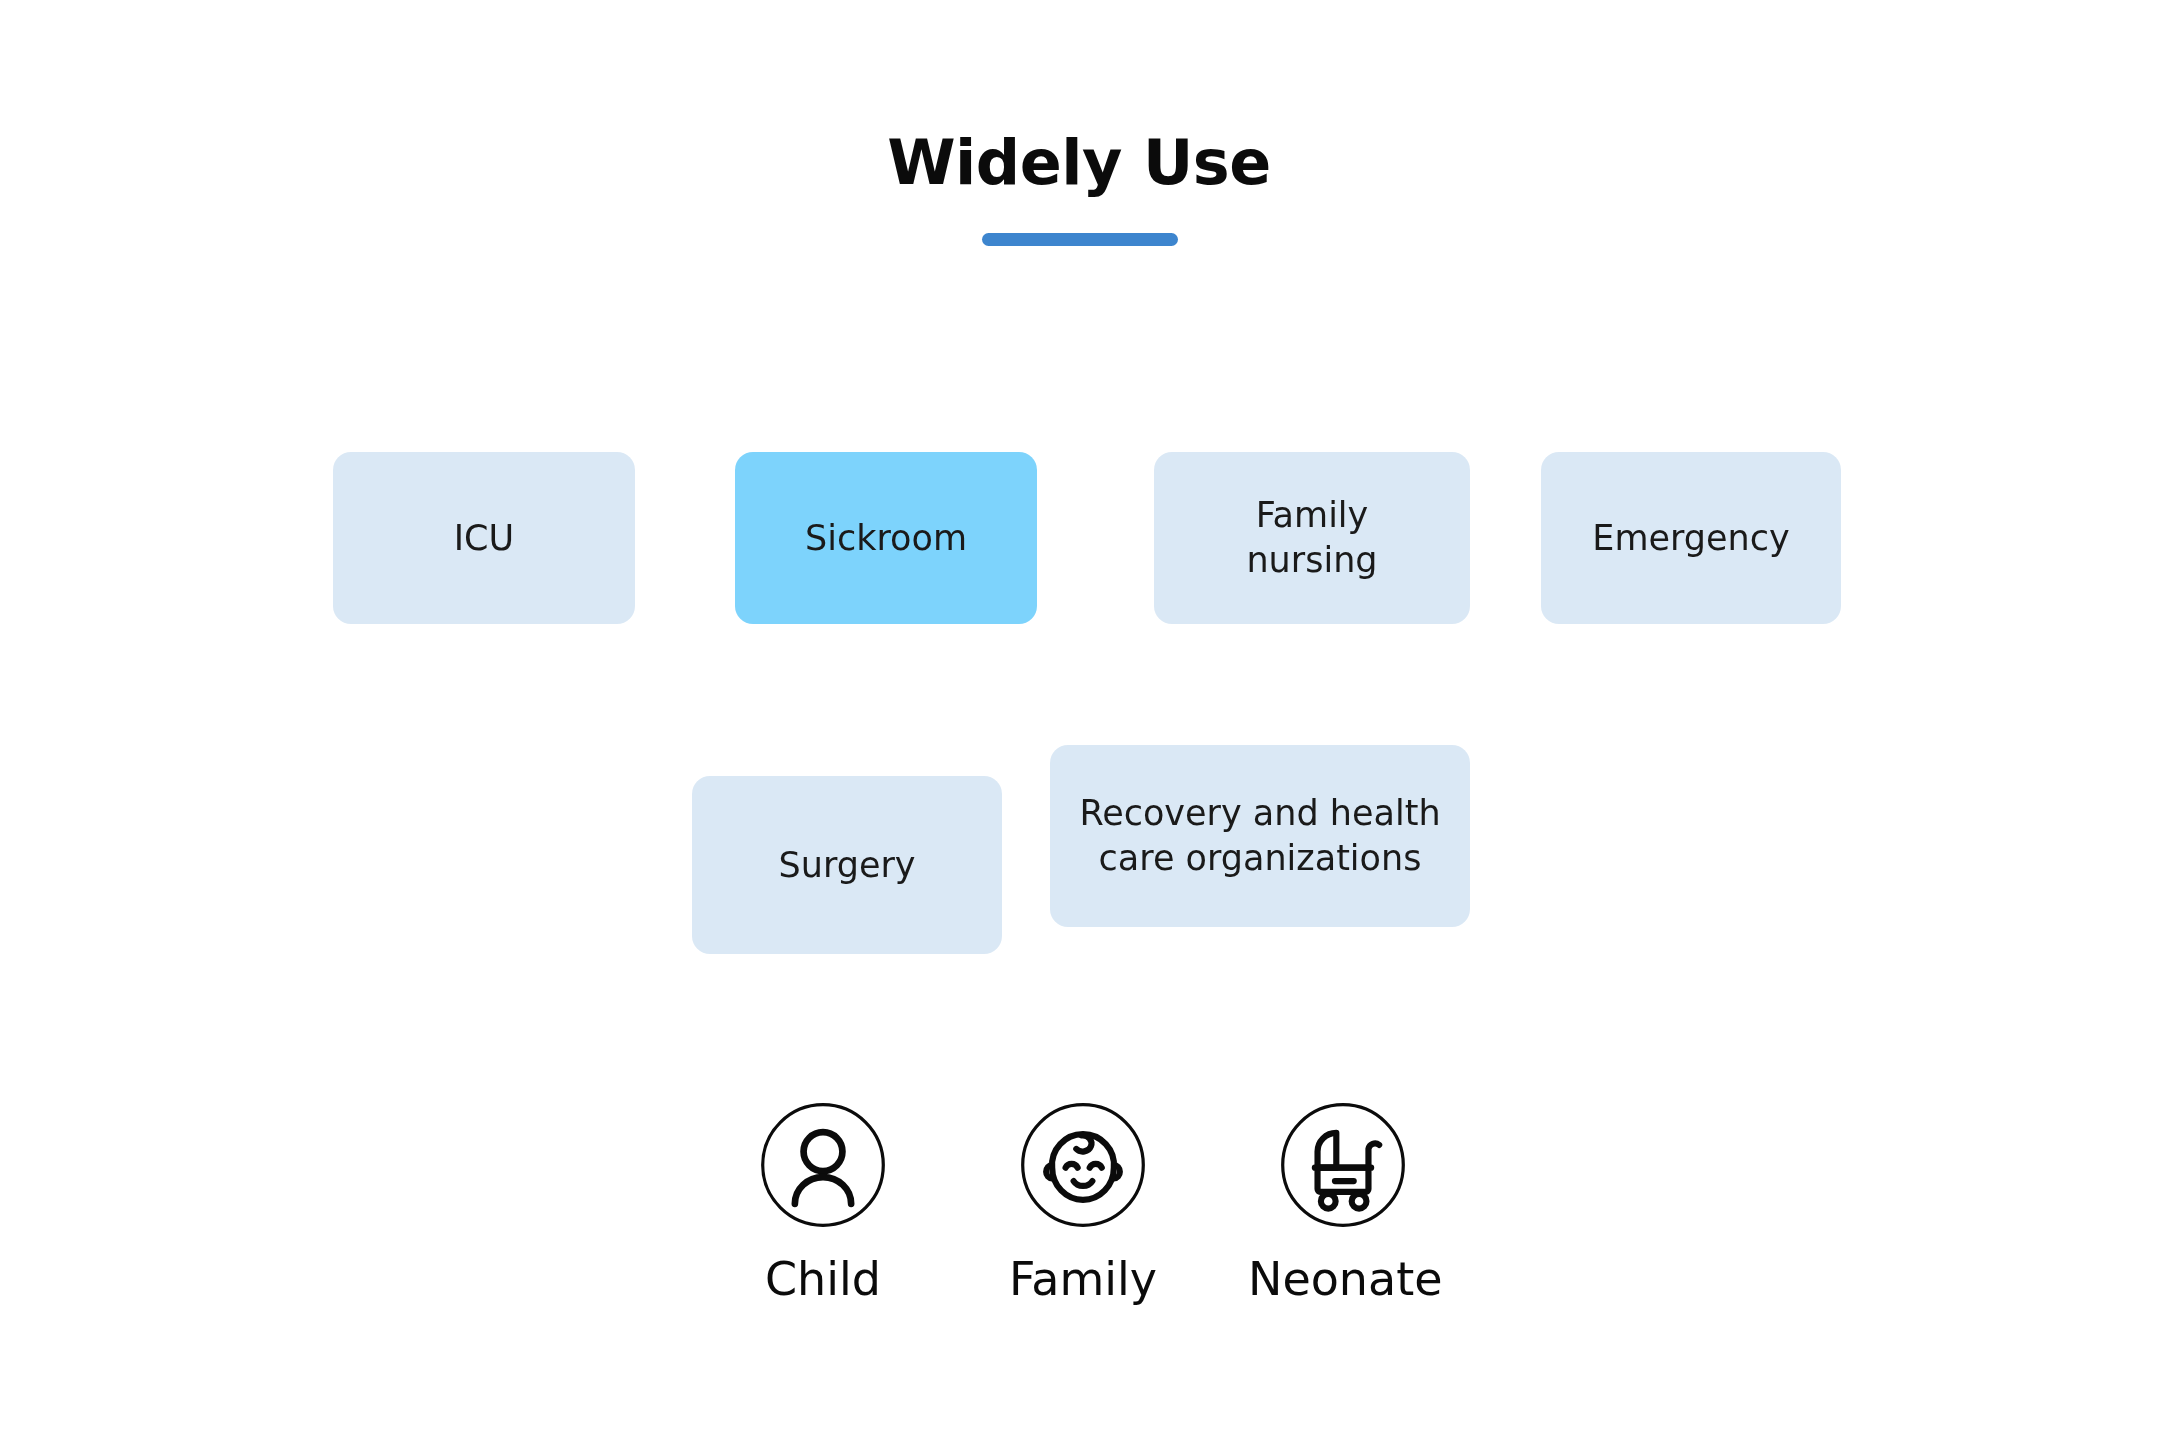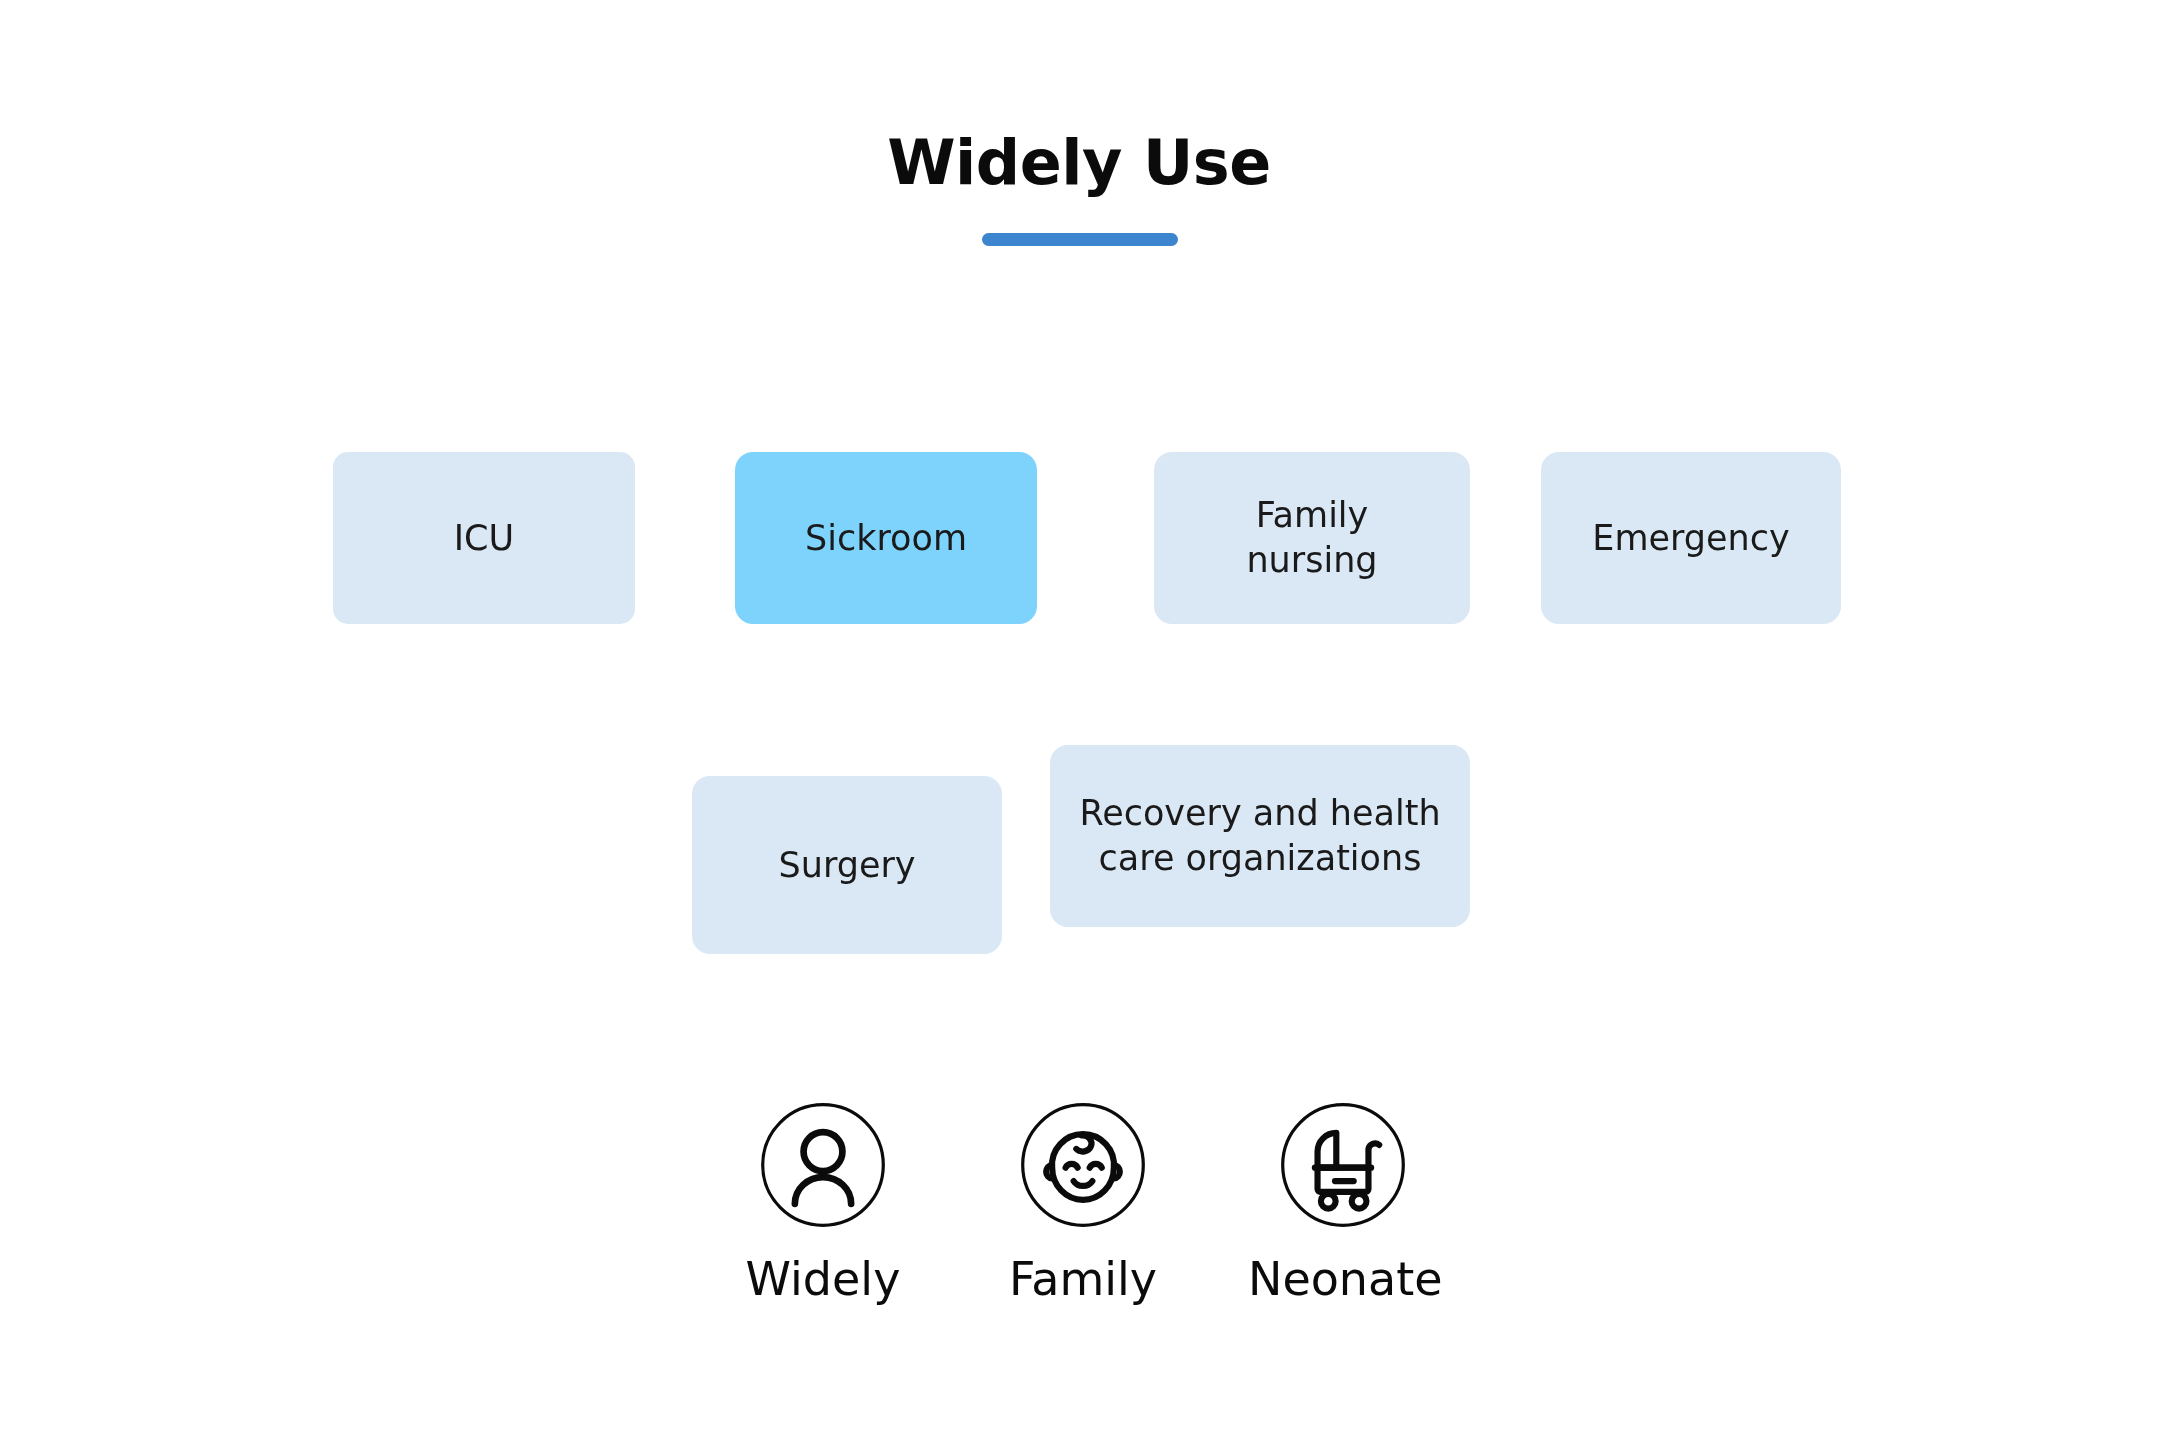--- a/index.html
+++ b/index.html
@@ -56,21 +56,21 @@
     justify-content: center;
     text-align: center;
     color: #1a1a1a;
     font-size: 35px;
     line-height: 1.28;
     padding: 6px 14px;
   }
   .box span { display: block; }
 
   
-  .box-icu       { left: 333px;  top: 452px; width: 302px; height: 172px; border-radius: 15px; }
+  .box-icu       { left: 333px;  top: 452px; width: 302px; height: 172px; }
   .box-sickroom  { left: 735px;  top: 452px; width: 302px; height: 172px; }
   .box-family    { left: 1124px; top: 452px; width: 316px; height: 172px; }
   .box-emergency { left: 1541px; top: 452px; width: 300px; height: 172px; }
 
   
   .box-surgery   { left: 692px;  top: 748px; width: 310px; height: 178px; }
   .box-recovery  { left: 1050px; top: 745px; width: 420px; height: 182px; }
 
   
   .icon-row {
@@ -146,21 +146,21 @@
   </div>
 
   <div class="icon-row">
 
     <div class="icon-item icon-adult-item">
       <svg class="icon-shape" viewBox="0 0 100 100">
         <circle cx="50" cy="50" r="45" fill="none" stroke="#0b0b0b" stroke-width="2.4"></circle>
         <circle cx="50" cy="40" r="14.5" fill="none" stroke="#0b0b0b" stroke-width="5"></circle>
         <path d="M29 79 A21 20 0 0 1 71 79" fill="none" stroke="#0b0b0b" stroke-width="5" stroke-linecap="round"></path>
       </svg>
-      <span class="icon-caption">Widely</span>
+      <span class="icon-caption">Child</span>
     </div>
 
     <div class="icon-item icon-child-item">
       <svg class="icon-shape" viewBox="0 0 100 100">
         <circle cx="50" cy="50" r="45" fill="none" stroke="#0b0b0b" stroke-width="2.4"></circle>
 
         <path d="M27 50 a4.5 5 0 1 0 0 10" fill="none" stroke="#0b0b0b" stroke-width="4.6"></path>
         <path d="M73 50 a4.5 5 0 1 1 0 10" fill="none" stroke="#0b0b0b" stroke-width="4.6"></path>
 
         <path d="M50 27 a23 23 0 0 1 23 25 a23 24 0 0 1 -23 24 a23 24 0 0 1 -23 -24 a23 23 0 0 1 23 -25 z" fill="none" stroke="#0b0b0b" stroke-width="4.6"></path>

